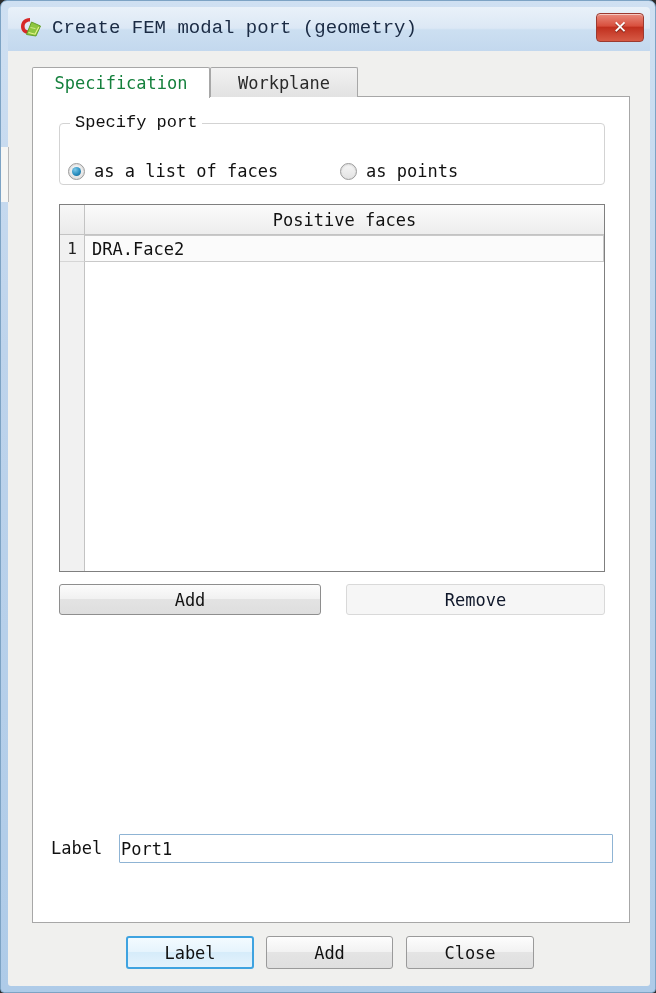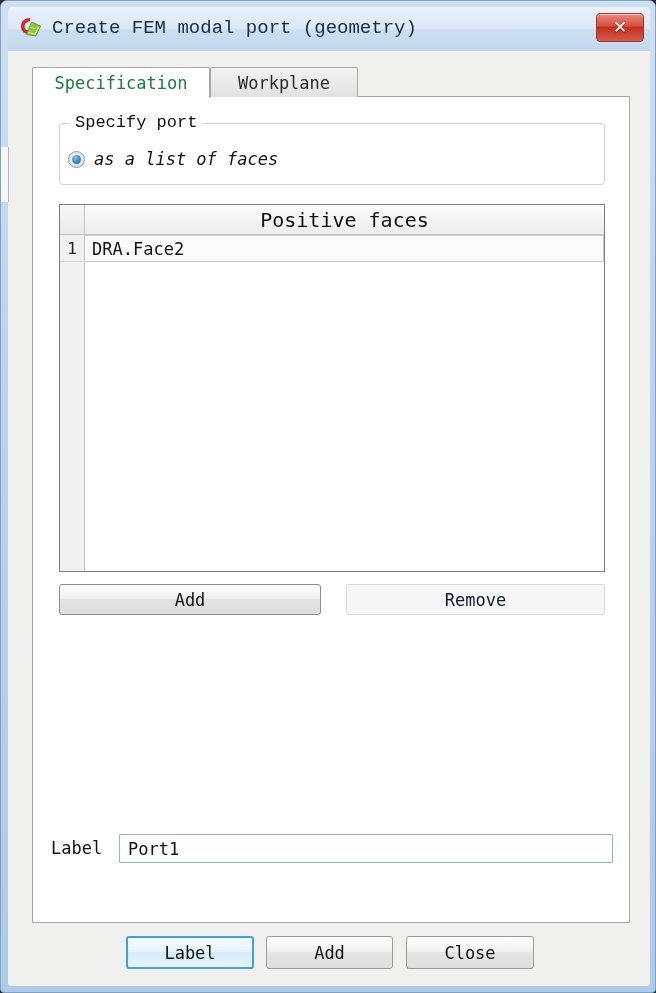--- a/index.html
+++ b/index.html
@@ -180,24 +180,23 @@
     background: #ffffff;
     padding: 0 5px;
     font-family: Liberation Mono, monospace;
     font-size: 17px;
     color: #111;
     white-space: nowrap;
   }
   .radio-row {
     position: absolute;
     left: 8px;
-    top: 22px;
+    top: 34px;
     width: 530px;
     height: 26px;
-    font-style: italic;
   }
   .radio-item {
     position: absolute;
     top: 0;
     height: 26px;
     display: flex;
     align-items: center;
     cursor: pointer;
     white-space: nowrap;
   }
@@ -261,21 +260,21 @@
   }
   #faces-header-col {
     flex: 1;
     height: 100%;
     box-sizing: border-box;
     background: linear-gradient(180deg, #fbfbfb 0%, #ededed 100%);
     display: flex;
     align-items: center;
     justify-content: center;
     font-family: "DejaVu Sans Mono", monospace;
-    font-size: 20px;
+    font-size: 17px;
     color: #111;
   }
   #faces-table-body {
     position: absolute;
     left: 0;
     top: 30px;
     width: 100%;
     height: 336px;
     box-sizing: border-box;
   }
@@ -375,21 +374,21 @@
     left: 68px;
     top: 0;
     width: 494px;
     height: 29px;
     box-sizing: border-box;
     border: 1px solid #8fb4d4;
     background: #ffffff;
     font-family: "DejaVu Sans Mono", monospace;
     font-size: 17px;
     color: #111;
-    padding: 0 8px;
+    padding: 0 1px;
     outline: none;
     border-radius: 1px;
   }
 
   
   .footer-button {
     position: absolute;
     top: 885px;
     height: 33px;
     box-sizing: border-box;
@@ -445,20 +444,24 @@
 
       <div id="tabpanel">
 
         <div id="group-specify-port">
           <div id="group-specify-port-title">Specify port</div>
           <div class="radio-row">
             <div class="radio-item" id="radio-faces">
               <span class="radio-dot checked"></span>
               <span class="radio-label">as a list of faces</span>
             </div>
+            <div class="radio-item" id="radio-points">
+              <span class="radio-dot"></span>
+              <span class="radio-label">as points</span>
+            </div>
           </div>
         </div>
 
         <div id="faces-table">
           <div id="faces-table-header">
             <div id="faces-header-corner"></div>
             <div id="faces-header-col">Positive faces</div>
           </div>
           <div id="faces-table-body">
             <div id="faces-rownum-strip"></div>

